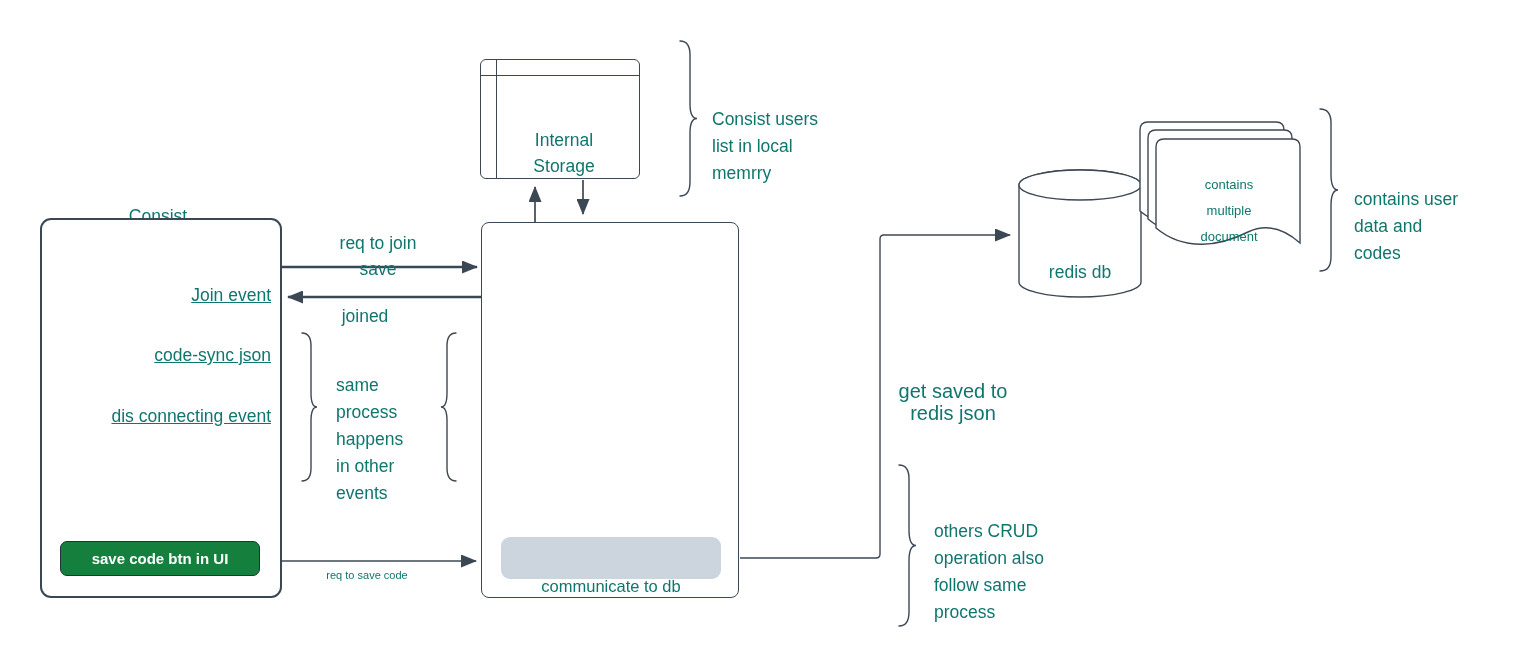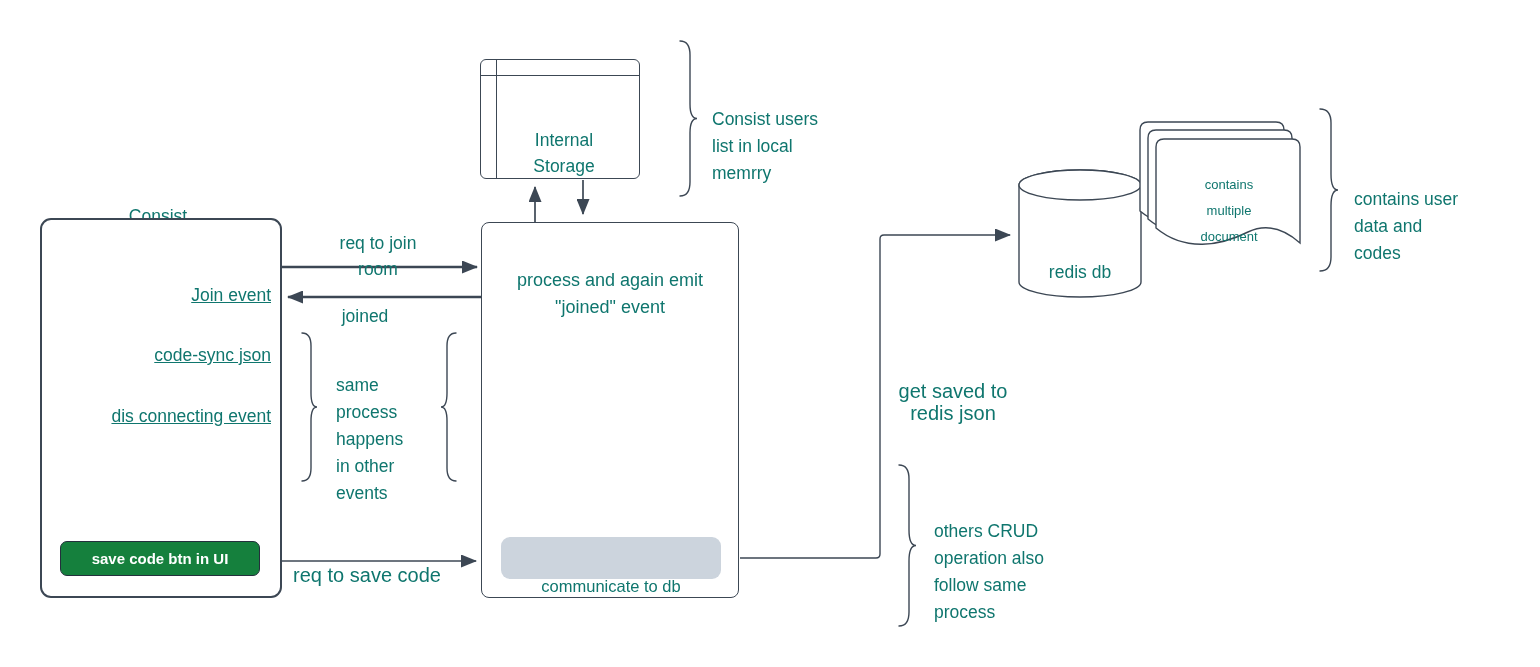--- a/index.html
+++ b/index.html
@@ -78,43 +78,41 @@
   </svg>
 
   <div class="abs txt ctr" style="left:58px;top:175px;width:200px;">Consist</div>
   <div class="box" id="client-box" style="left:40px;top:218px;width:242px;height:380px;"></div>
   <div class="abs txt rgt" style="left:61px;top:254px;width:210px;">Join event</div>
   <div class="abs txt rgt" style="left:61px;top:314px;width:210px;">code-sync json</div>
   <div class="abs txt rgt" style="left:61px;top:375px;width:210px;">dis connecting event</div>
   <div id="save-btn" style="left:60px;top:541px;width:200px;height:35px;">save code btn in UI</div>
 
   <div class="abs txt ctr pre" style="left:310px;top:202px;width:136px;font-size:17.5px;line-height:26px;">req to join
-room</div>
+save</div>
   <div class="abs txt ctr" style="left:310px;top:275px;width:110px;">joined</div>
-  <div class="abs txt ctr" style="left:288px;top:537px;width:158px;font-size:20px;line-height:20px;">req to save code</div>
+  <div class="abs txt ctr" style="left:288px;top:537px;width:158px;font-size:11px;line-height:20px;">req to save code</div>
 
   <div class="abs txt pre" style="left:336px;top:344px;">same
 process
 happens
 in other
 events</div>
 
   <div class="box" id="storage-box" style="left:480px;top:59px;width:160px;height:120px;">
     <div class="inline-h"></div>
     <div class="inline-v"></div>
   </div>
   <div class="abs txt ctr pre" style="left:488px;top:99px;width:152px;line-height:26px;">Internal
 Storage</div>
   <div class="abs txt pre" style="left:712px;top:78px;">Consist users
 list in local
 memrry</div>
 
   <div class="box" style="left:481px;top:222px;width:258px;height:376px;"></div>
-  <div class="abs txt ctr pre" style="left:481px;top:239px;width:258px;font-size:18px;">process and again emit
-"joined" event</div>
   <div class="abs txt ctr" style="left:481px;top:503px;width:258px;font-size:18px;">redis-om</div>
   <div id="gray-box" style="left:501px;top:537px;width:220px;height:42px;"></div>
   <div class="abs txt ctr" style="left:501px;top:545px;width:220px;font-size:16.5px;line-height:26px;">communicate to db</div>
 
   <div class="abs txt ctr pre" style="left:883px;top:352px;width:140px;font-size:20px;line-height:22px;">get saved to
 redis json</div>
   <div class="abs txt pre" style="left:934px;top:490px;">others CRUD
 operation also
 follow same
 process</div>

